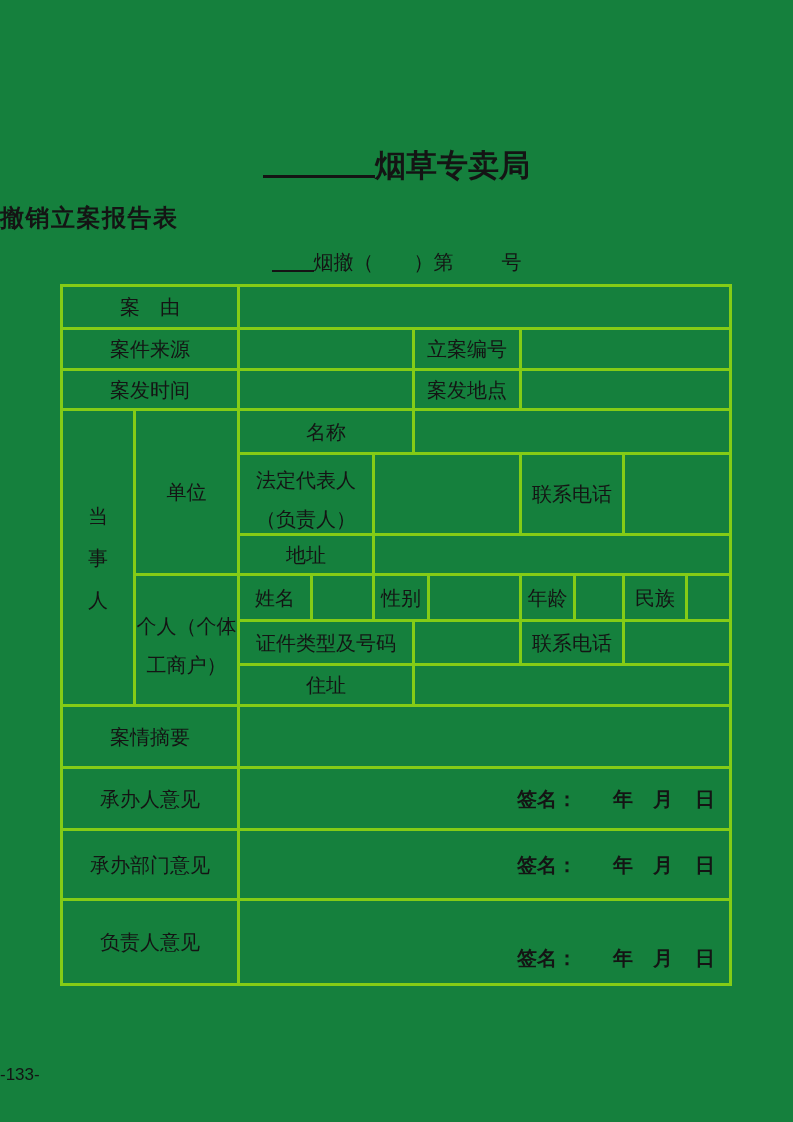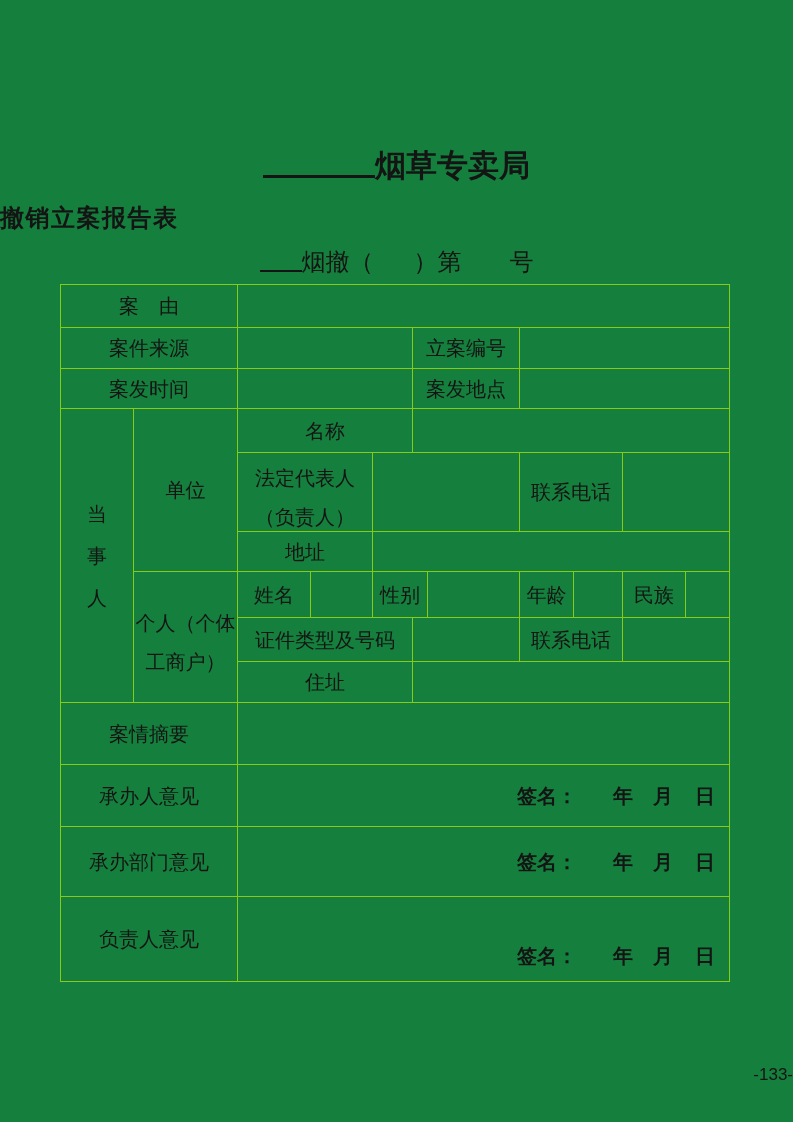--- a/index.html
+++ b/index.html
@@ -37,21 +37,21 @@
     font-weight: bold;
     letter-spacing: 1.5px;
     line-height: 30px;
   }
   .docno-line {
     position: absolute;
     top: 249px; left: 0; right: 0;
     display: flex;
     justify-content: center;
     align-items: flex-end;
-    font-size: 24px;
+    font-size: 20px;
     line-height: 26px;
     white-space: pre;
   }
   .docno-blank {
     display: inline-block;
     width: 42px;
     border-bottom: 2px solid #141414;
     vertical-align: -2px;
     margin-bottom: 3px;
   }
@@ -60,21 +60,21 @@
 
   
   table.form {
     position: absolute;
     left: 60px; top: 284px;
     width: 669px;
     border-collapse: collapse;
     table-layout: fixed;
   }
   table.form td {
-    border: 1px solid #84cc16;
+    border: 3px solid #84cc16;
     text-align: center;
     vertical-align: middle;
     font-size: 20px;
     line-height: 26px;
     padding: 0;
     overflow: hidden;
   }
   .party-stack {
     display: flex;
     flex-direction: column;
@@ -100,21 +100,21 @@
     flex-direction: column;
     justify-content: flex-end;
     padding-bottom: 12px;
   }
   td.fill-bottom { height: inherit; }
 
   
   .footer-pageno {
     position: absolute;
     top: 1064px; left: 0; right: 0;
-    text-align: right;
+    text-align: left;
     font-family: "Liberation Sans", "DejaVu Sans", sans-serif;
     font-size: 17px;
     line-height: 22px;
   }
 </style>
 </head>
 <body>
 
 <div class="page">
 

